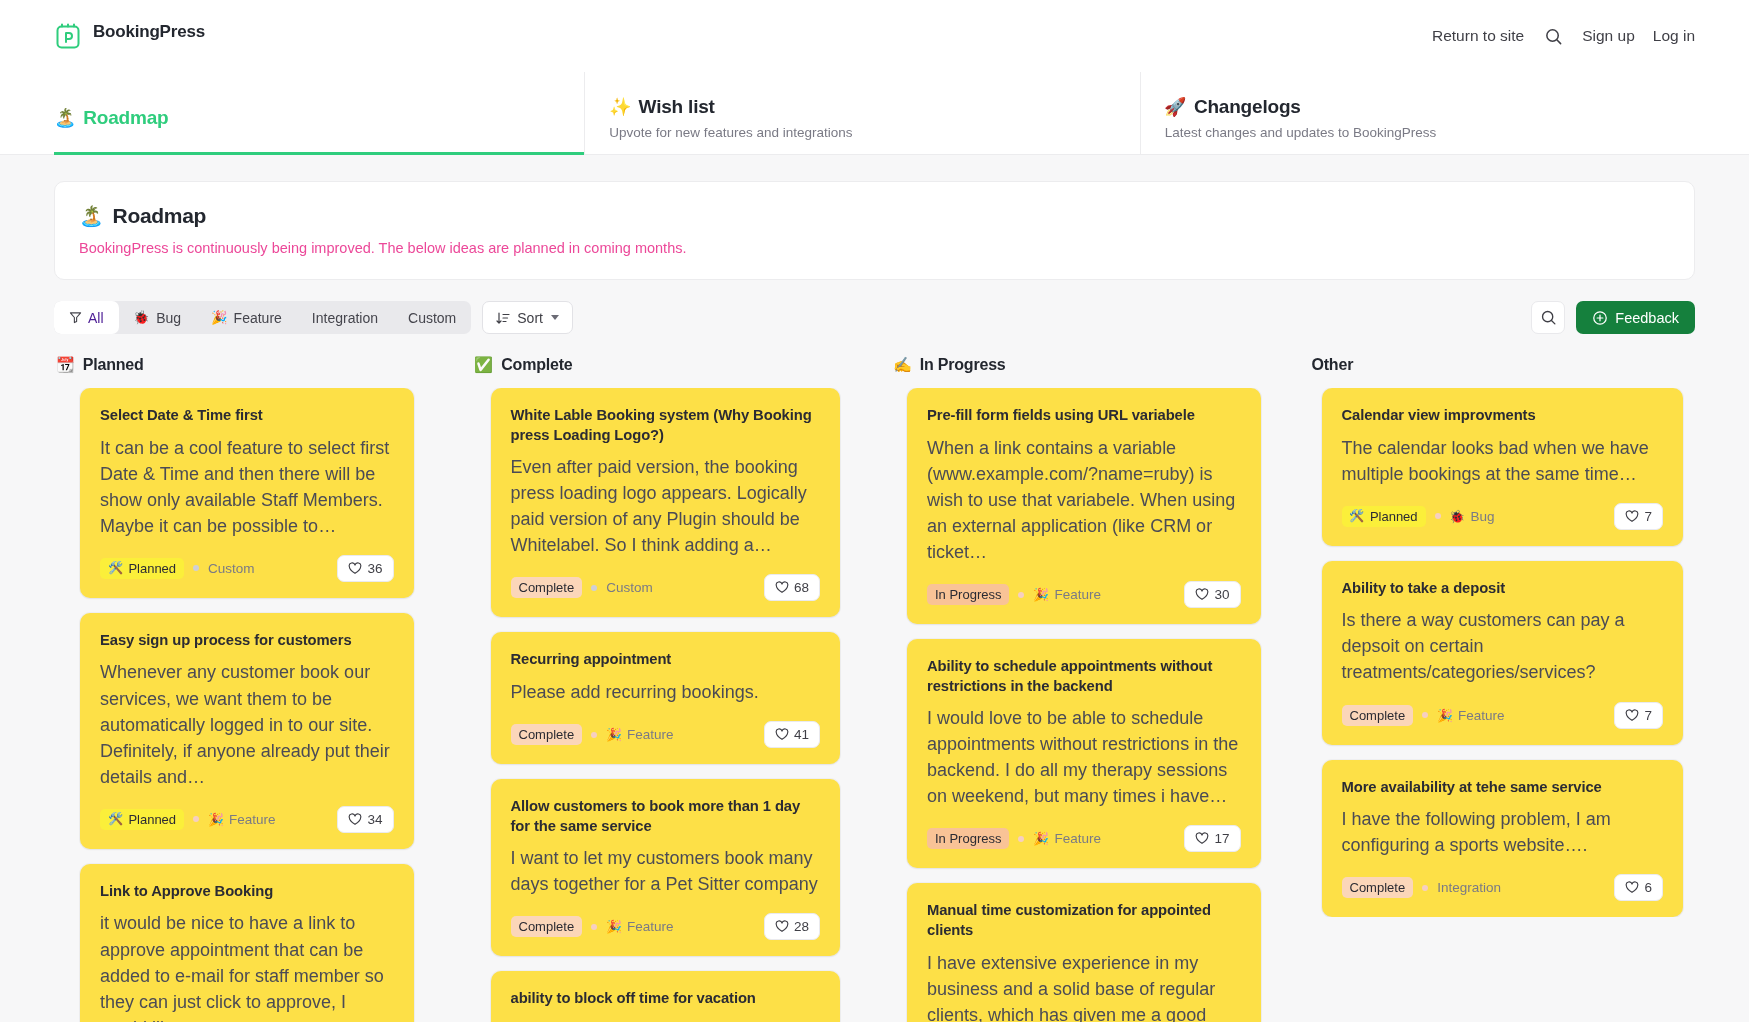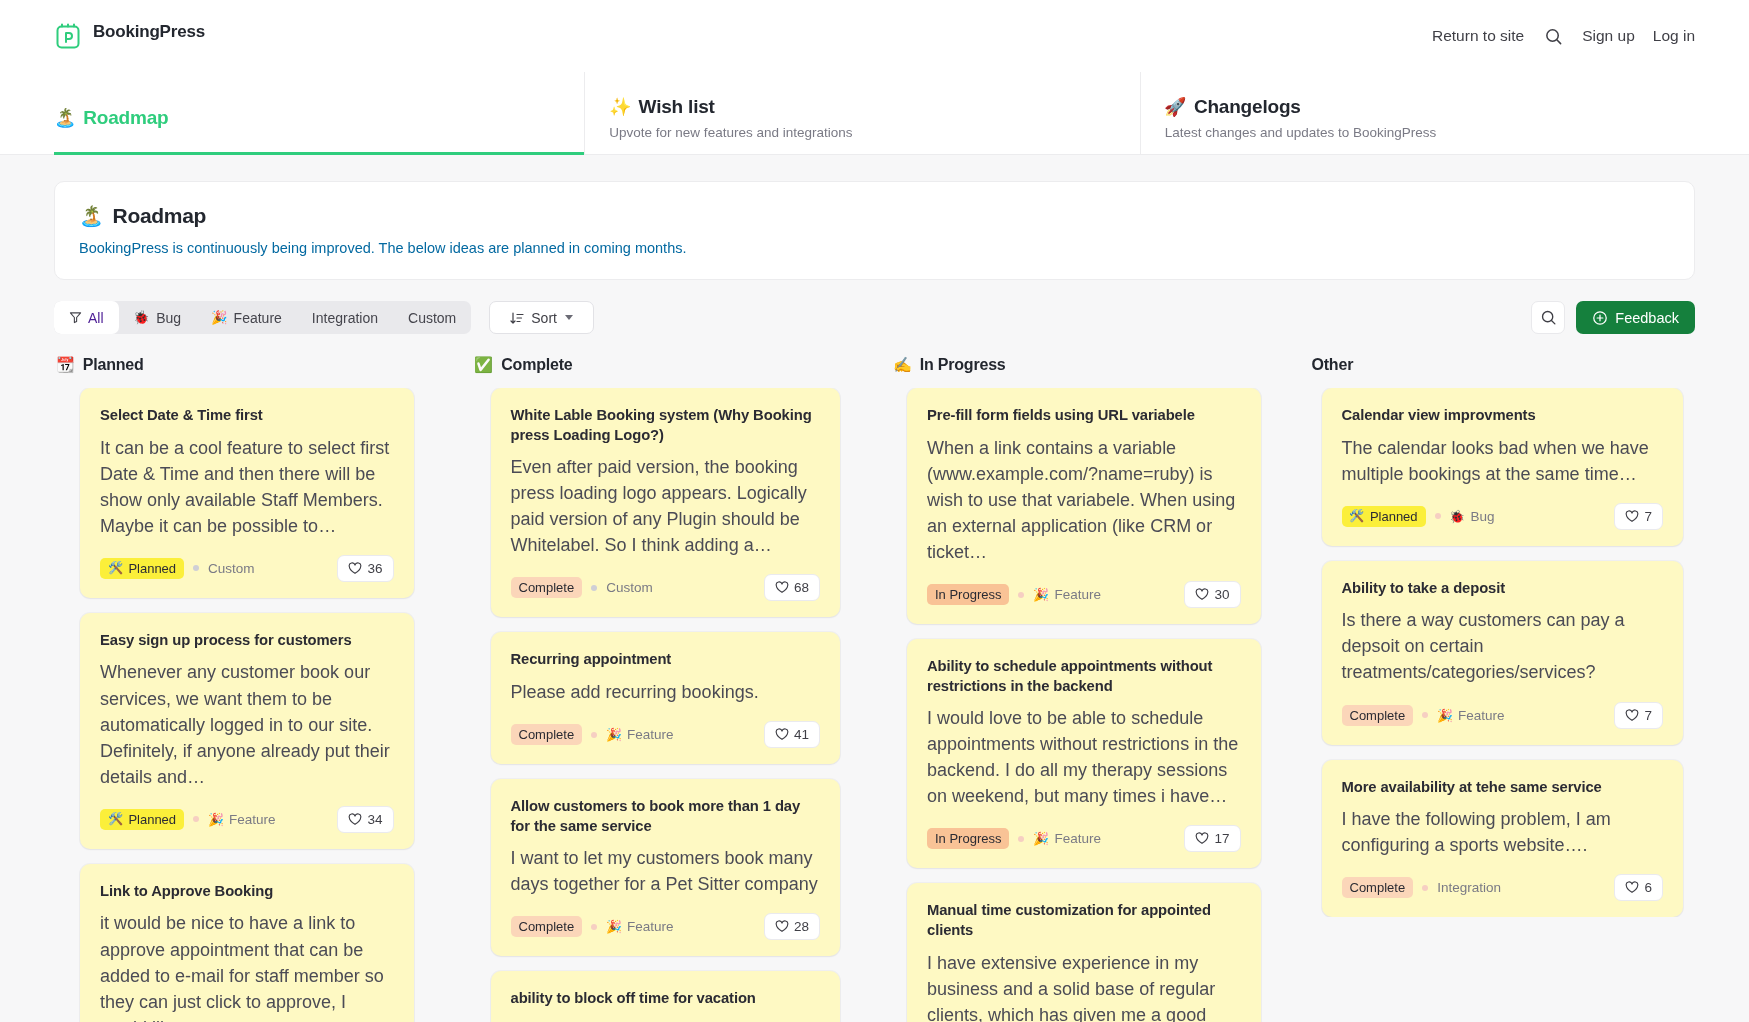--- a/index.html
+++ b/index.html
@@ -56,40 +56,40 @@
   .page { padding: 26px 54px 0 54px; }
 
   .hero {
     background: #fff; border: 1px solid #ececee; border-radius: 10px;
     padding: 22px 24px 23px 24px;
   }
   .hero-title {
     font-size: 21px; font-weight: 700; color: #23272f; letter-spacing: -0.3px;
     display: flex; align-items: baseline; gap: 9px;
   }
-  .hero-sub { font-size: 14.5px; color: #0369a1; margin-top: 12px; }
+  .hero-sub { font-size: 14.5px; color: #ec4899; margin-top: 12px; }
 
   
   .filterbar {
     margin-top: 21px; display: flex; align-items: center; height: 33px;
   }
   .chipgroup {
     display: flex; align-items: stretch; height: 33px;
     background: #e9e9ec; border-radius: 7px; overflow: hidden;
   }
   .chip {
     display: flex; align-items: center; gap: 6px;
     padding: 0 15px; font-size: 14px; color: #45454d; cursor: pointer;
     background: transparent; border: 0; font-family: inherit; white-space: nowrap;
   }
   .chip.active { background: #ffffff; border-radius: 7px; color: #4c1d95; }
   .sortbtn {
-    margin-left: 18px; height: 33px; display: flex; align-items: center; gap: 7px;
+    margin-left: 11px; height: 33px; display: flex; align-items: center; gap: 7px;
     background: #fff; border: 1px solid #e2e2e6; border-radius: 7px;
-    padding: 0 20px; font-size: 14px; color: #3f3f46; cursor: pointer;
+    padding: 0 13px; font-size: 14px; color: #3f3f46; cursor: pointer;
     font-family: inherit;
   }
   .caret { width: 0; height: 0; border-left: 4px solid transparent; border-right: 4px solid transparent; border-top: 5px solid #6b6b75; margin-left: 1px; }
   .filter-right { margin-left: auto; display: flex; align-items: center; gap: 11px; }
   .icon-btn {
     width: 34px; height: 33px; background: #fff; border: 1px solid #e9e9ec;
     border-radius: 7px; display: flex; align-items: center; justify-content: center; cursor: pointer;
   }
   .feedback-btn {
     height: 33px; background: #15803d; color: #fff; border: 0; border-radius: 7px;
@@ -109,21 +109,21 @@
   }
   .col-body {
     display: flex; flex-direction: column; gap: 15px; overflow: hidden;
   }
   .col.pad1 .col-body { padding: 0 26px 0 26px; }
   .col.pad2 .col-body { padding: 0 18px 0 18px; }
   .col.pad3 .col-body { padding: 0 16px 0 16px; justify-content: flex-end; }
   .col.pad4 .col-body { padding: 0 12px 0 12px; }
 
   .card {
-    background: #fef9c3; border-radius: 10px; padding: 18px 20px 16px 20px;
+    background: #fde047; border-radius: 10px; padding: 18px 20px 16px 20px;
     box-shadow: 0 1px 2px rgba(16,24,40,.05), 0 0 0 1px rgba(16,24,40,.035);
     flex: none;
   }
   .card-title {
     font-size: 14.8px; font-weight: 700; color: #2b2b33; line-height: 1.32;
     letter-spacing: -0.1px;
   }
   .card-desc {
     font-size: 18px; color: #4b4b55; line-height: 1.45; margin-top: 9px;
   }

